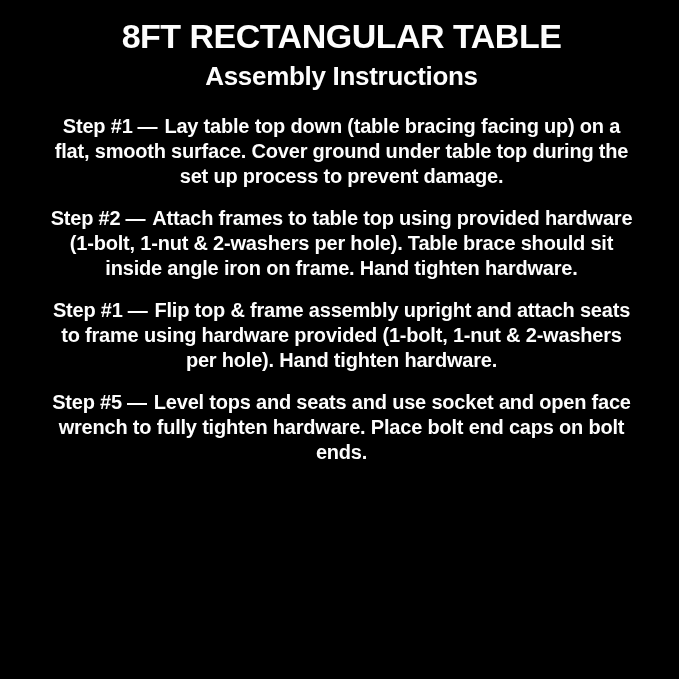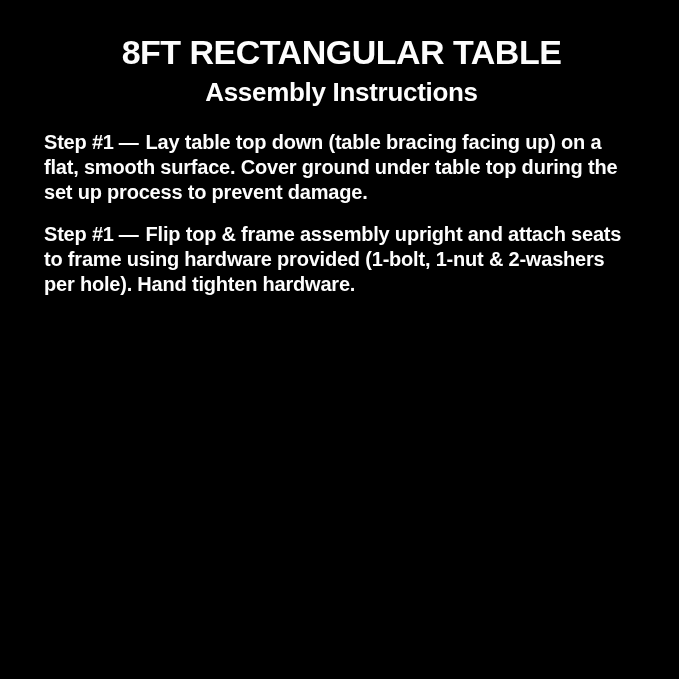--- a/index.html
+++ b/index.html
@@ -12,21 +12,21 @@
     background: #000000;
     overflow: hidden;
     font-family: "Liberation Sans", "DejaVu Sans", sans-serif;
   }
   .poster {
     width: 679px;
     height: 679px;
     box-sizing: border-box;
     background: #000000;
     color: #fdfdfd;
-    padding: 32px 40px 0 44px;
+    padding: 16px 40px 0 44px;
   }
   .poster-header {
     text-align: center;
     margin: 0 0 22px 0;
   }
   .poster-title {
     margin: 0;
     font-size: 34px;
     line-height: 40px;
     font-weight: 800;
@@ -45,21 +45,21 @@
   .steps {
     width: 595px;
   }
   .step {
     margin: 0 0 17px 0;
     font-size: 20px;
     line-height: 25px;
     font-weight: 700;
     letter-spacing: -0.2px;
     color: #fdfdfd;
-    text-align: left;
+    text-align: center;
   }
   .step-label {
     font-weight: 700;
   }
   .step-separator {
     display: inline-block;
     margin: 0 7px 0 5px;
     font-weight: 700;
   }
 </style>
@@ -70,20 +70,22 @@
 
   <div class="poster-header">
     <h1 class="poster-title">8FT RECTANGULAR TABLE</h1>
     <h2 class="poster-subtitle">Assembly Instructions</h2>
   </div>
 
   <div class="steps">
 
     <p class="step"><span class="step-label">Step #1</span><span class="step-separator">—</span><span>Lay table top down (table bracing facing up) on a flat, smooth surface. Cover ground under table top during the set up process to prevent damage.</span></p>
 
+    <p class="step"><span class="step-label">Step #2</span><span class="step-separator">—</span><span>Attach frames to table top using provided hardware (1-bolt, 1-nut &amp; 2-washers per hole). Table brace should sit inside angle iron on frame. Hand tighten hardware.</span></p>
 
 
     <p class="step"><span class="step-label">Step #1</span><span class="step-separator">—</span><span>Flip top &amp; frame assembly upright and attach seats to frame using hardware provided (1-bolt, 1-nut &amp; 2-washers per hole). Hand tighten hardware.</span></p>
 
+    <p class="step"><span class="step-label">Step #5</span><span class="step-separator">—</span><span>Level tops and seats and use socket and open face wrench to fully tighten hardware. Place bolt end caps on bolt ends.</span></p>
 
   </div>
 
 </div>
 
 </body></html>

